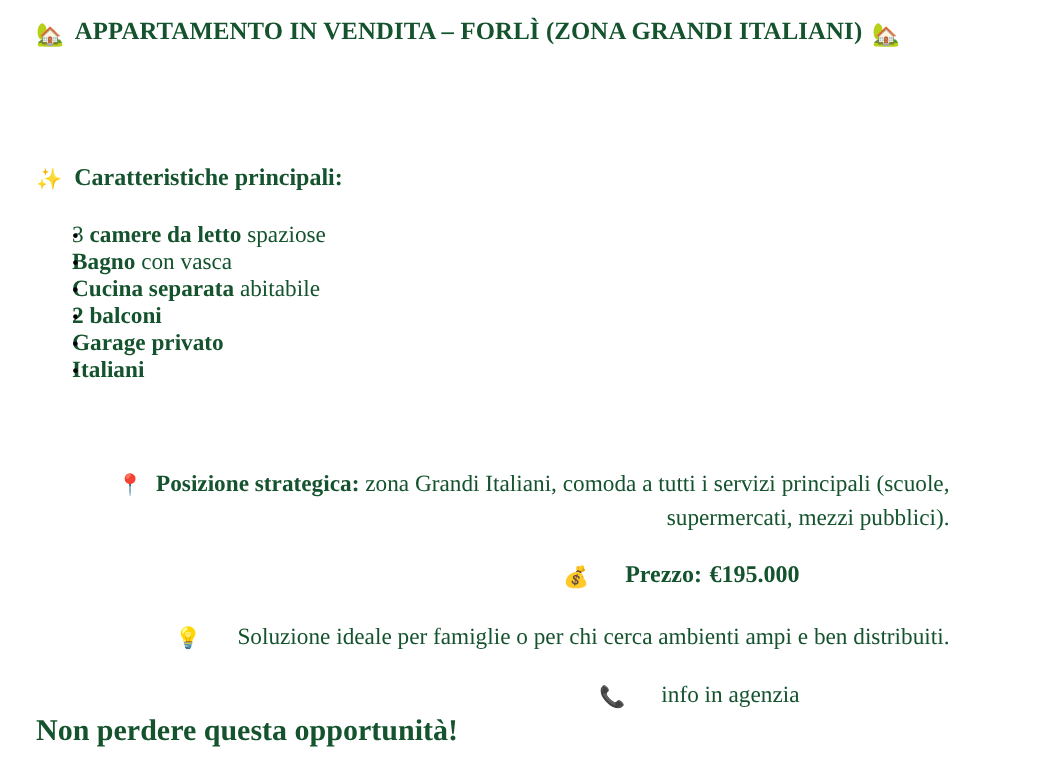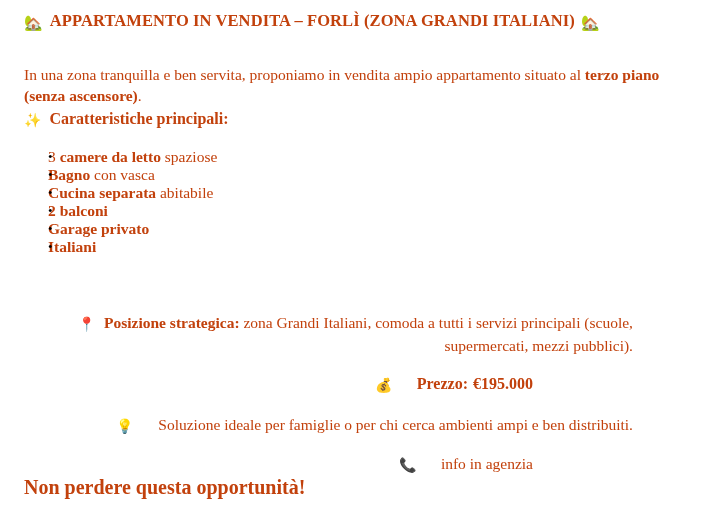--- a/index.html
+++ b/index.html
@@ -24,21 +24,21 @@
     box-sizing: border-box;
     padding: 0;
   }
 
   
   .block {
     position: absolute;
     left: 24px;
     font-size: 15.5px;
     line-height: 20px;
-    color: #c2410c;
+    color: #14532d;
   }
 
   
   .title {
     top: 10px;
     left: 24px;
     width: 660px;
     font-size: 16.5px;
     font-weight: bold;
     line-height: 22px;
@@ -130,21 +130,20 @@
 </style>
 </head>
 <body>
 
 <div class="page">
 
   <div class="block title">
     <span class="emoji">🏡</span><span class="ttl-text">APPARTAMENTO IN VENDITA – FORLÌ (ZONA GRANDI ITALIANI)</span><span class="emoji">🏡</span>
   </div>
 
-  <p class="block intro"><span>In una zona tranquilla e ben servita, proponiamo in vendita ampio appartamento situato al </span><b>terzo piano (senza ascensore)</b><span>.</span></p>
 
   <div class="block features-head">
     <span class="emoji">✨</span><span class="fh-text">Caratteristiche principali:</span>
   </div>
 
   <ul class="block feature-list">
     <li><span>3 </span><b>camere da letto</b><span> spaziose</span></li>
     <li><span></span><b>Bagno</b><span> con vasca</span></li>
     <li><span></span><b>Cucina separata</b><span> abitabile</span></li>
     <li><span></span><b>2 balconi</b><span></span></li>

